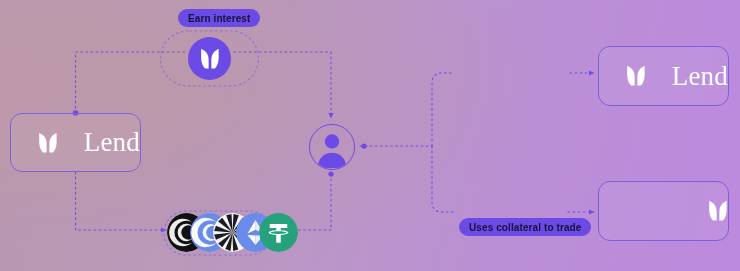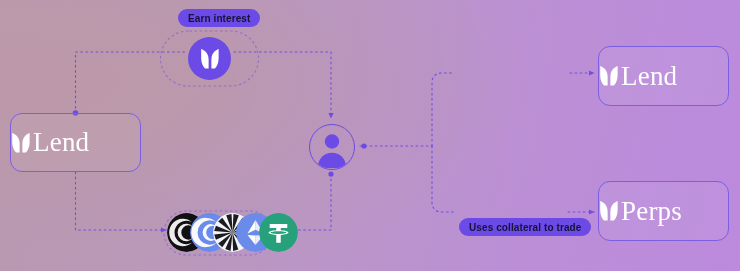--- a/index.html
+++ b/index.html
@@ -31,22 +31,22 @@
   }
 
   
   .product-card {
     position: absolute;
     border: 1px solid #7B5FE0;
     border-radius: 12px;
     background: rgba(255,255,255,0.055);
     display: flex;
     align-items: center;
-    justify-content: flex-start;
-    gap: 2px;
+    justify-content: flex-end;
+    gap: 26px;
     box-sizing: border-box;
   }
   .product-card .brand-mark {
     display: block;
   }
   .product-card .brand-text {
     font-family: "Liberation Serif", serif;
     color: #FFFFFF;
     font-size: 27px;
     letter-spacing: 0.2px;
@@ -179,21 +179,20 @@
       <path d="M18.6 1.0 C 18.6 1.0, 11.4 3.2, 11.4 11.4 L 11.4 20.6 L 14.9 20.6 C 17.3 18.0, 18.6 14.2, 18.6 10.2 Z" fill="#FFFFFF"></path>
     </svg>
     <span class="brand-text">Lend</span>
   </div>
 
   <div class="product-card" id="card-perps">
     <svg class="brand-mark" width="20" height="22" viewBox="0 0 20 22" xmlns="http://www.w3.org/2000/svg">
       <path d="M1.2 1.0 C 1.2 1.0, 8.6 3.2, 8.6 11.4 L 8.6 20.6 L 5.0 20.6 C 2.6 18.0, 1.2 14.2, 1.2 10.2 Z" fill="#FFFFFF"></path>
       <path d="M18.6 1.0 C 18.6 1.0, 11.4 3.2, 11.4 11.4 L 11.4 20.6 L 14.9 20.6 C 17.3 18.0, 18.6 14.2, 18.6 10.2 Z" fill="#FFFFFF"></path>
     </svg>
-    <span class="brand-text">Perps</span>
   </div>
 
   <div id="node-protocol">
     <svg width="20" height="22" viewBox="0 0 20 22" xmlns="http://www.w3.org/2000/svg">
       <path d="M1.2 1.0 C 1.2 1.0, 8.6 3.2, 8.6 11.4 L 8.6 20.6 L 5.0 20.6 C 2.6 18.0, 1.2 14.2, 1.2 10.2 Z" fill="#FFFFFF"></path>
       <path d="M18.6 1.0 C 18.6 1.0, 11.4 3.2, 11.4 11.4 L 11.4 20.6 L 14.9 20.6 C 17.3 18.0, 18.6 14.2, 18.6 10.2 Z" fill="#FFFFFF"></path>
     </svg>
   </div>
 
   <div id="node-user">

